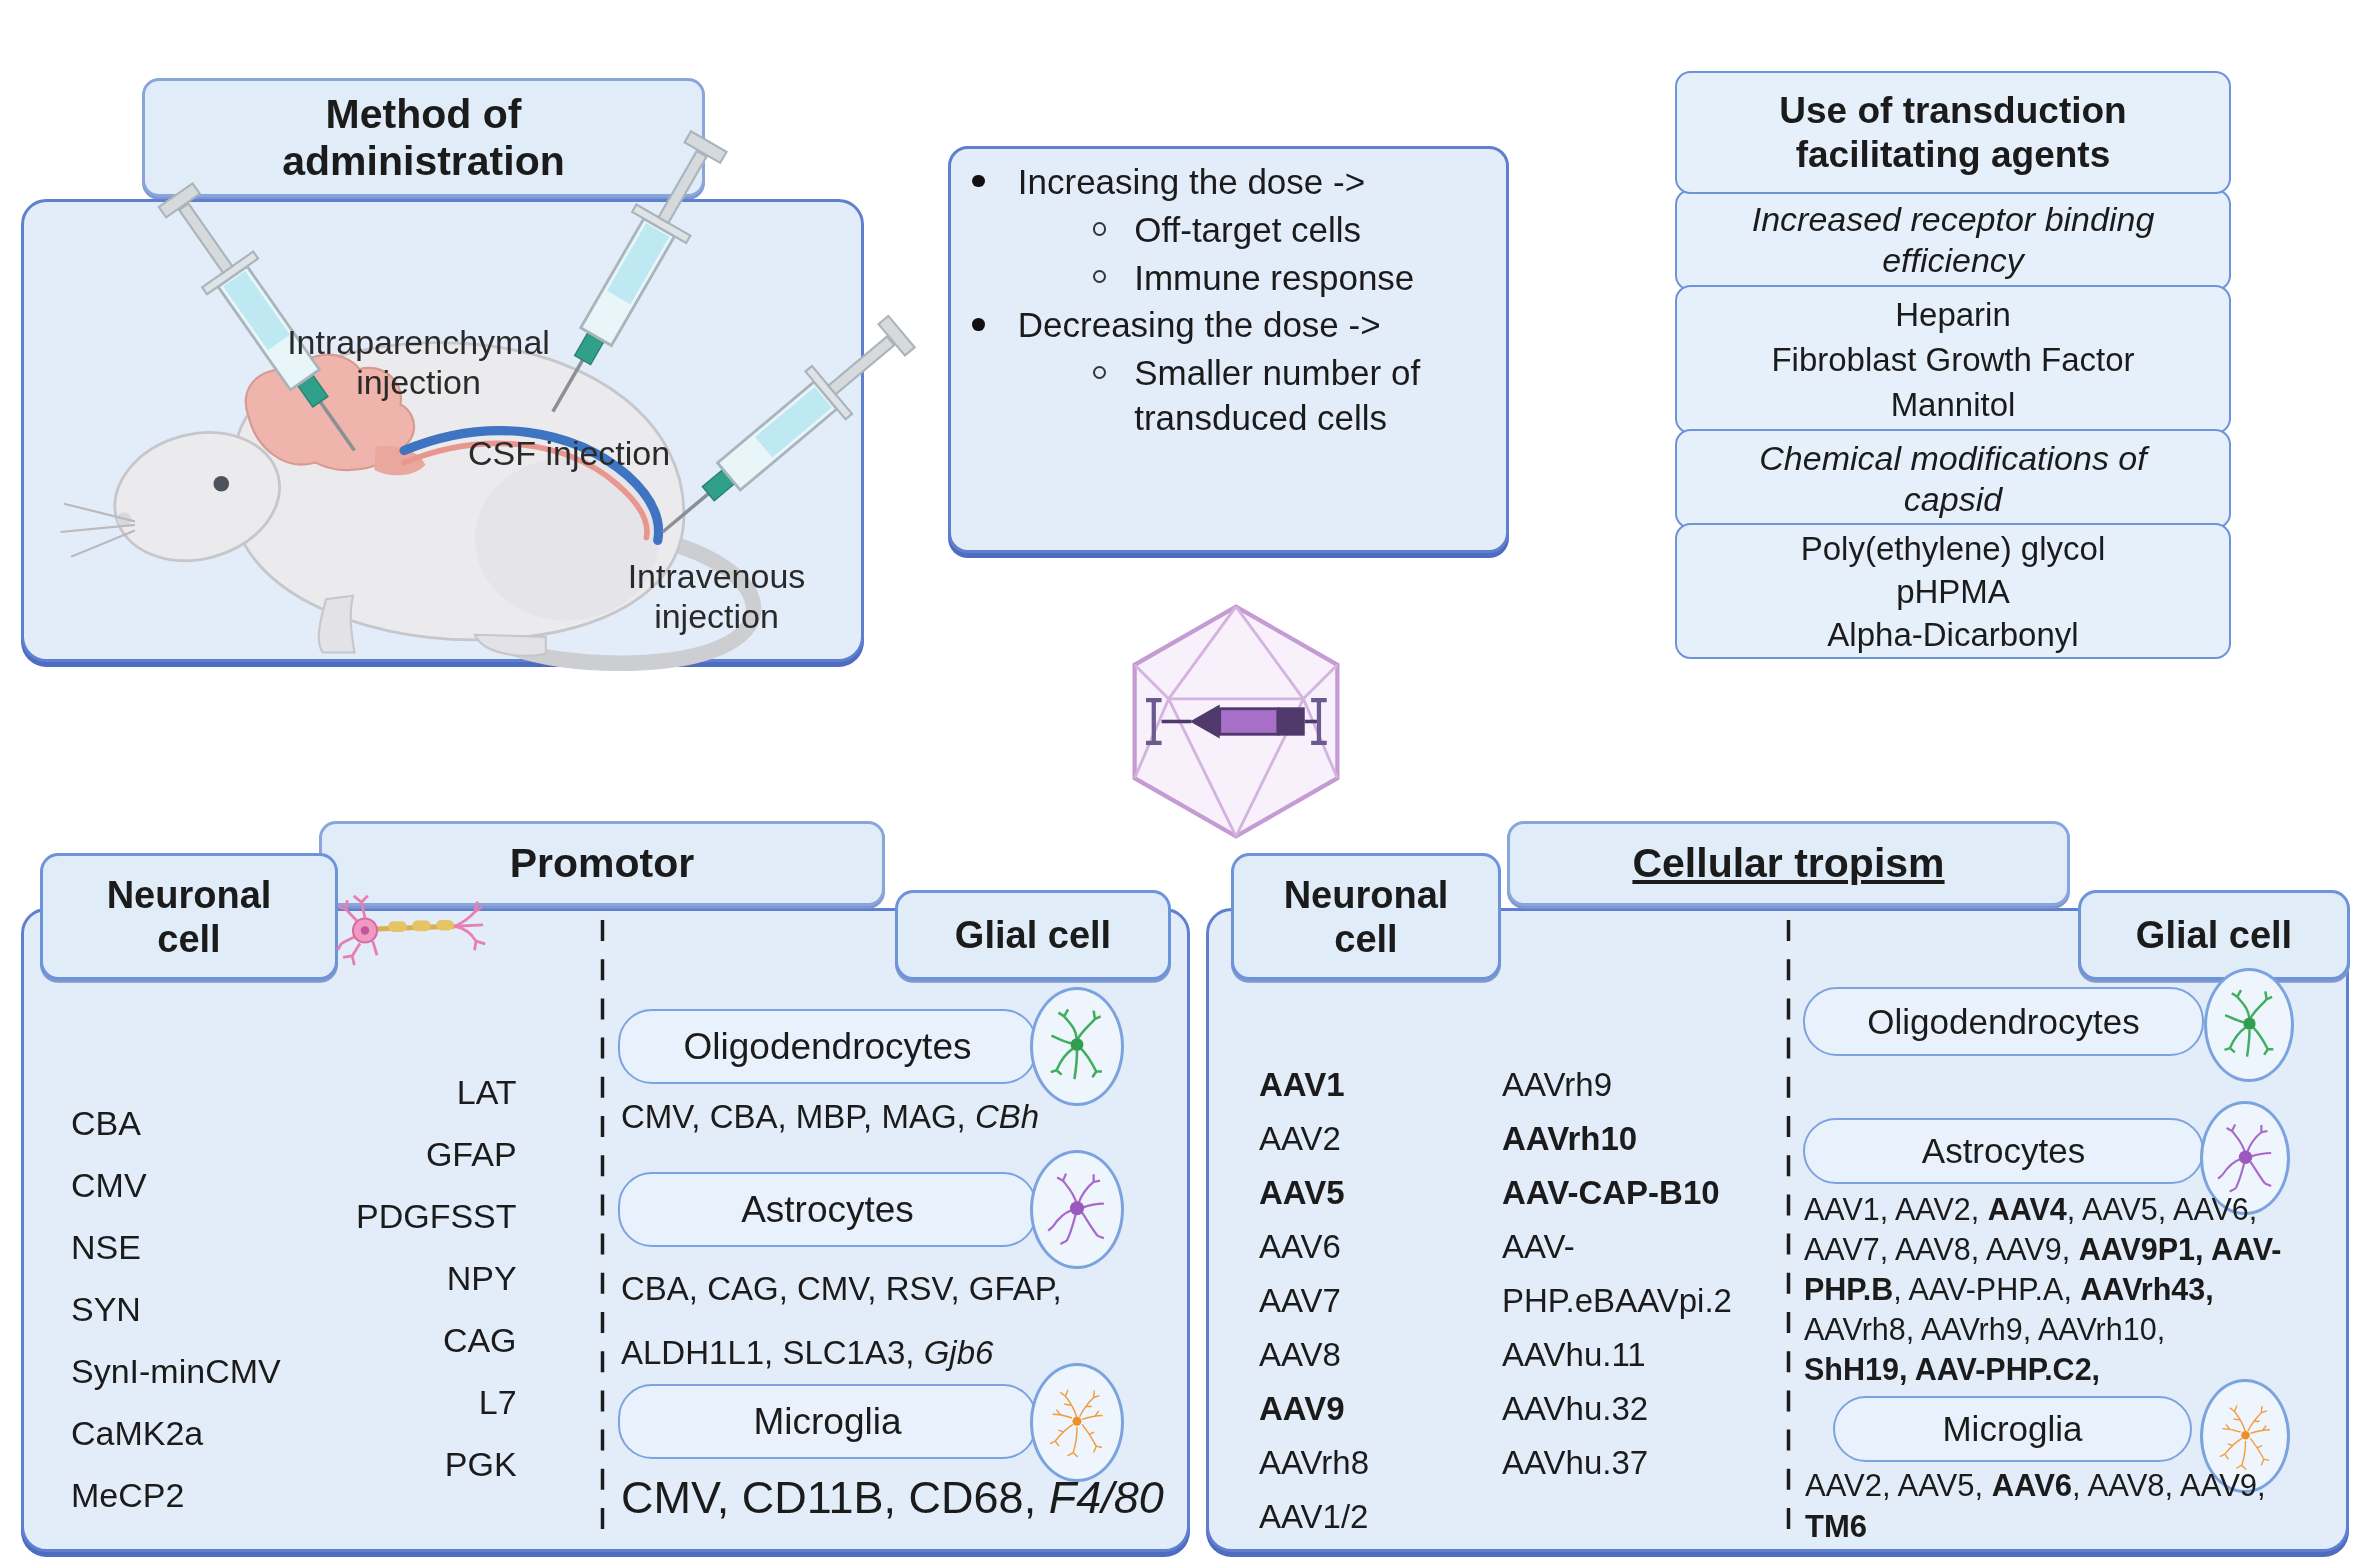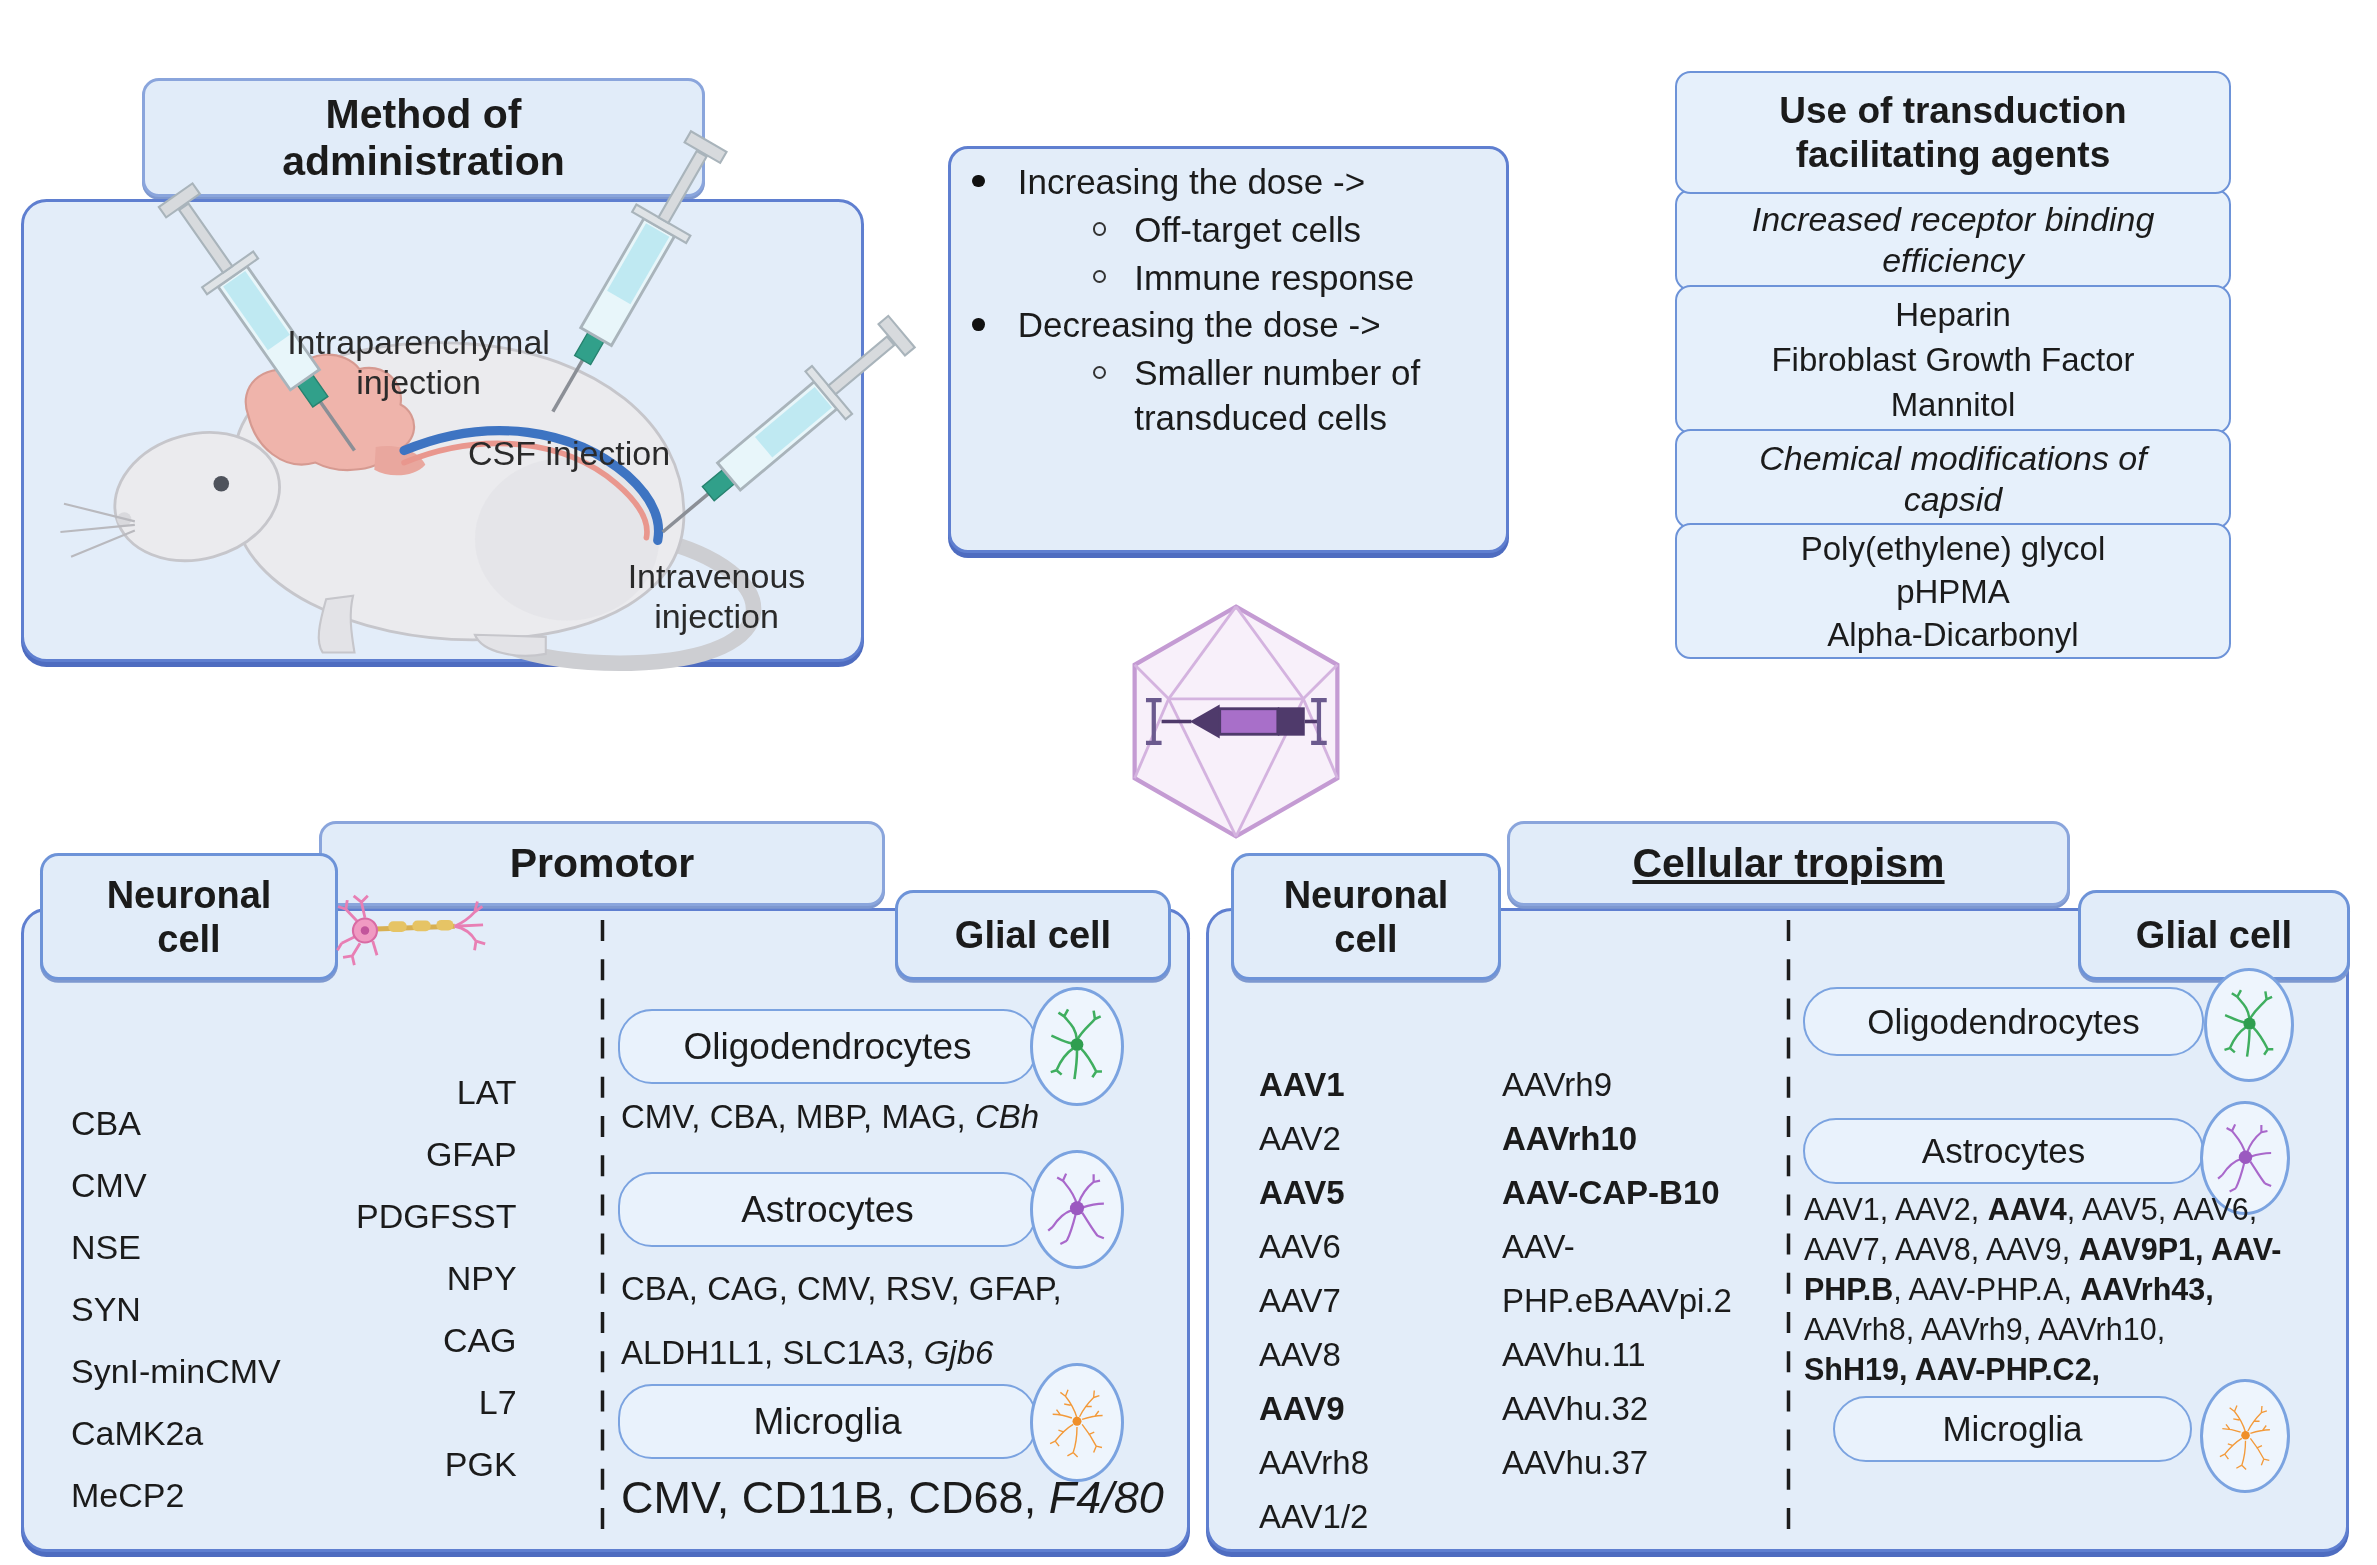--- a/index.html
+++ b/index.html
@@ -361,15 +361,19 @@
         <path d="M54,56 C60,44 68,34 76,26 M76,26 l9,-3 M76,26 l1,-11 M64,40 l9,0"></path>
         <path d="M44,68 C34,74 24,84 16,94 M16,94 l-8,4 M16,94 l6,8 M30,80 l-9,-3"></path>
         <path d="M50,72 C50,86 48,100 44,112 M44,112 l-9,5 M44,112 l7,7"></path>
         <path d="M58,68 C66,78 74,90 80,102 M80,102 l9,2 M80,102 l-4,10 M68,84 l9,-4"></path>
         <path d="M58,60 C70,56 80,54 90,54 M78,55 l6,-8"></path>
         <path d="M42,58 C32,54 22,52 12,52 M24,53 l-6,-8"></path>
       </g>
       <circle cx="50" cy="63" r="7" fill="#ef8f2a"></circle>
     </svg>
   </div>
+  <div class="rich" style="left:1805px;top:1465px;font-size:31px;line-height:41px;">
+      <div class="ln"><span>AAV2, AAV5, </span><span class="b">AAV6</span><span>, AAV8, AAV9,</span></div>
+      <div class="ln"><span class="b">TM6</span></div>
+    </div>
 
 </div>
 
 
 </body></html>

